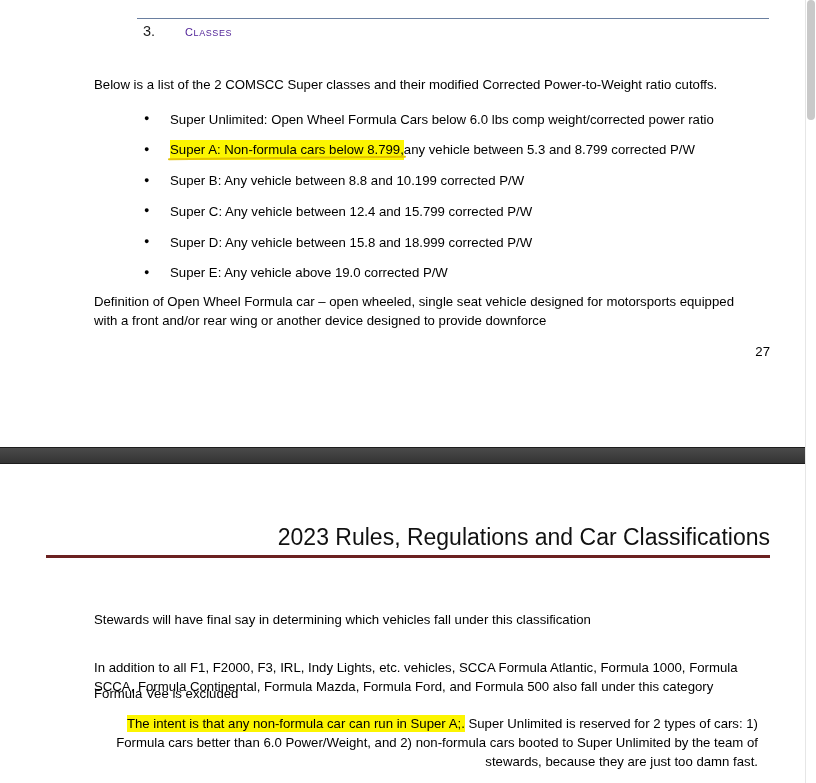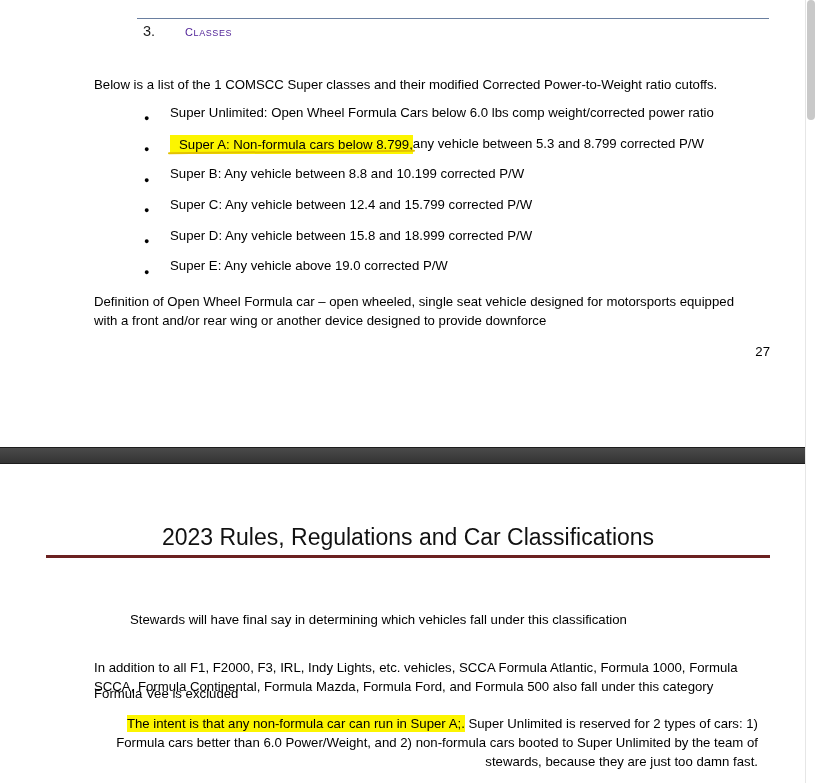--- a/index.html
+++ b/index.html
@@ -78,40 +78,39 @@
     padding: 0;
     list-style: none;
   }
   .bullets li {
     position: relative;
     padding-left: 76px;
     font-size: 13.2px;
     line-height: 1.3;
     height: 30.7px;
     display: flex;
-    align-items: flex-start;
+    align-items: center;
   }
   .bullets li::before {
     content: "\25CF";
     position: absolute;
     left: 50px;
     font-size: 9px;
     top: 50%;
     transform: translateY(-55%);
     color: #000;
   }
   .hl {
     background: #fcf500;
     padding: 1px 0 1px 0;
     box-decoration-break: clone;
   }
   .hl-stroke {
     position: relative;
     background: #fcf500;
-    padding-left: 9px;
   }
   .hl-stroke::after {
     content: "";
     position: absolute;
     left: -2px;
     right: -2px;
     bottom: 1px;
     height: 2px;
     background: #e3c200;
     border-radius: 2px;
@@ -156,40 +155,40 @@
     top: 464px;
     width: 816px;
     height: 319px;
     background: #ffffff;
   }
   .doc-title {
     position: absolute;
     left: 46px;
     top: 60px;
     width: 724px;
-    text-align: center;
+    text-align: right;
     font-size: 23px;
     color: #111;
   }
   .title-rule {
     position: absolute;
     left: 46px;
     top: 91px;
     width: 724px;
     height: 3px;
     background: #6b2120;
   }
   .p2-para {
     position: absolute;
     left: 94px;
     width: 664px;
     font-size: 13.2px;
     line-height: 1.45;
   }
-  .p2-a { top: 146px; margin-left: 36px; }
+  .p2-a { top: 146px; }
   .p2-b { top: 174px; margin-top: 20px; }
   .p2-c { top: 220px; }
   .p2-d { top: 250px; text-align: right; }
   .right-edge {
     position: absolute;
     right: 0;
     top: 0;
     width: 10px;
     height: 783px;
     background: #ffffff;
@@ -210,21 +209,21 @@
 
 <div class="page page-one">
 
   <div class="section-heading-rule"></div>
 
   <div class="section-heading">
     <span class="section-number">3.</span>
     <span class="section-title">Classes</span>
   </div>
 
-  <div class="body-col intro">Below is a list of the 1 COMSCC Super classes and their modified Corrected Power-to-Weight ratio cutoffs.</div>
+  <div class="body-col intro">Below is a list of the 2 COMSCC Super classes and their modified Corrected Power-to-Weight ratio cutoffs.</div>
 
   <ul class="bullets">
     <li>
       <span>Super Unlimited: Open Wheel Formula Cars below 6.0 lbs comp weight/corrected power ratio</span>
     </li>
     <li>
       <span class="hl hl-stroke">Super A: Non-formula cars below 8.799,</span>
         <span> any vehicle between 5.3 and 8.799 corrected P/W</span>
     </li>
     <li>

